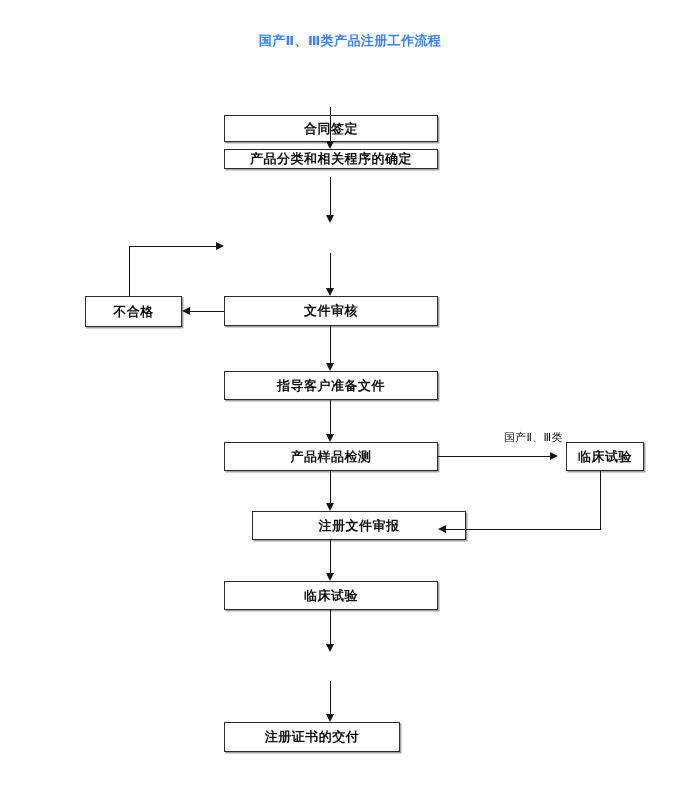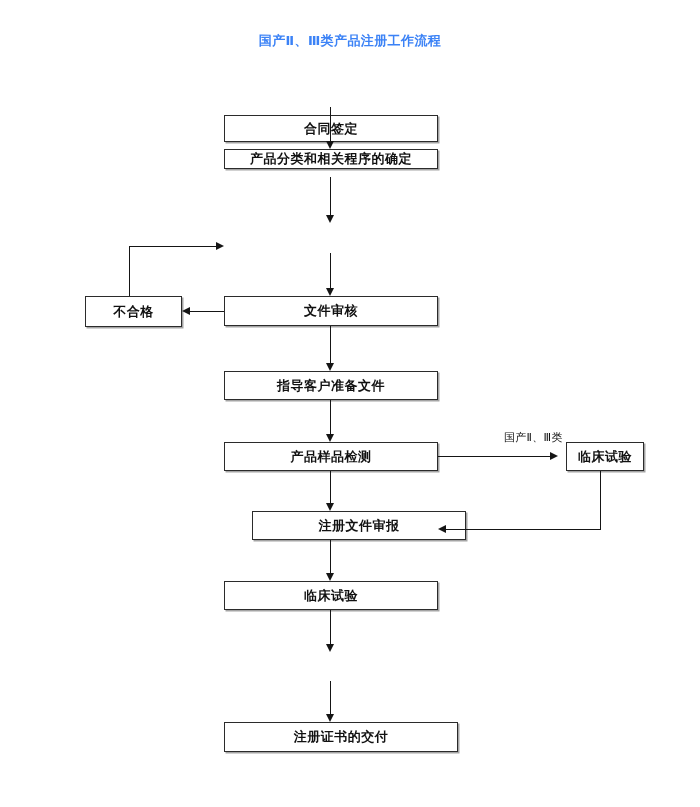--- a/index.html
+++ b/index.html
@@ -105,21 +105,21 @@
 
   <div class="node" style="left:224px; top:371px; width:214px; height:29px;">指导客户准备文件</div>
 
   <div class="node" style="left:224px; top:442px; width:214px; height:29px;">产品样品检测</div>
 
   <div class="node" style="left:224px; top:511px; width:214px; height:29px;margin-left:28px;">注册文件审报</div>
 
   <div class="node" style="left:224px; top:581px; width:214px; height:29px;">临床试验</div>
 
 
-  <div class="node" style="left:224px; top:722px; width:234px; height:30px;">注册证书的交付</div>
+  <div class="node" style="left:224px; top:722px; width:176px; height:30px;">注册证书的交付</div>
 
   <div class="node" style="left:85px; top:296px; width:97px; height:31px;">不合格</div>
 
   <div class="node" style="left:558px; top:442px; width:78px; height:29px;margin-left:8px;">临床试验</div>
 
   <div class="edge-label" style="left:463px; top:430px;">国产Ⅱ、Ⅲ类</div>
 
   <div class="vline" style="left:330px; top:107px; height:34px;"></div>
   <div class="arrow-down" style="left:326px; top:141px;"></div>
 

